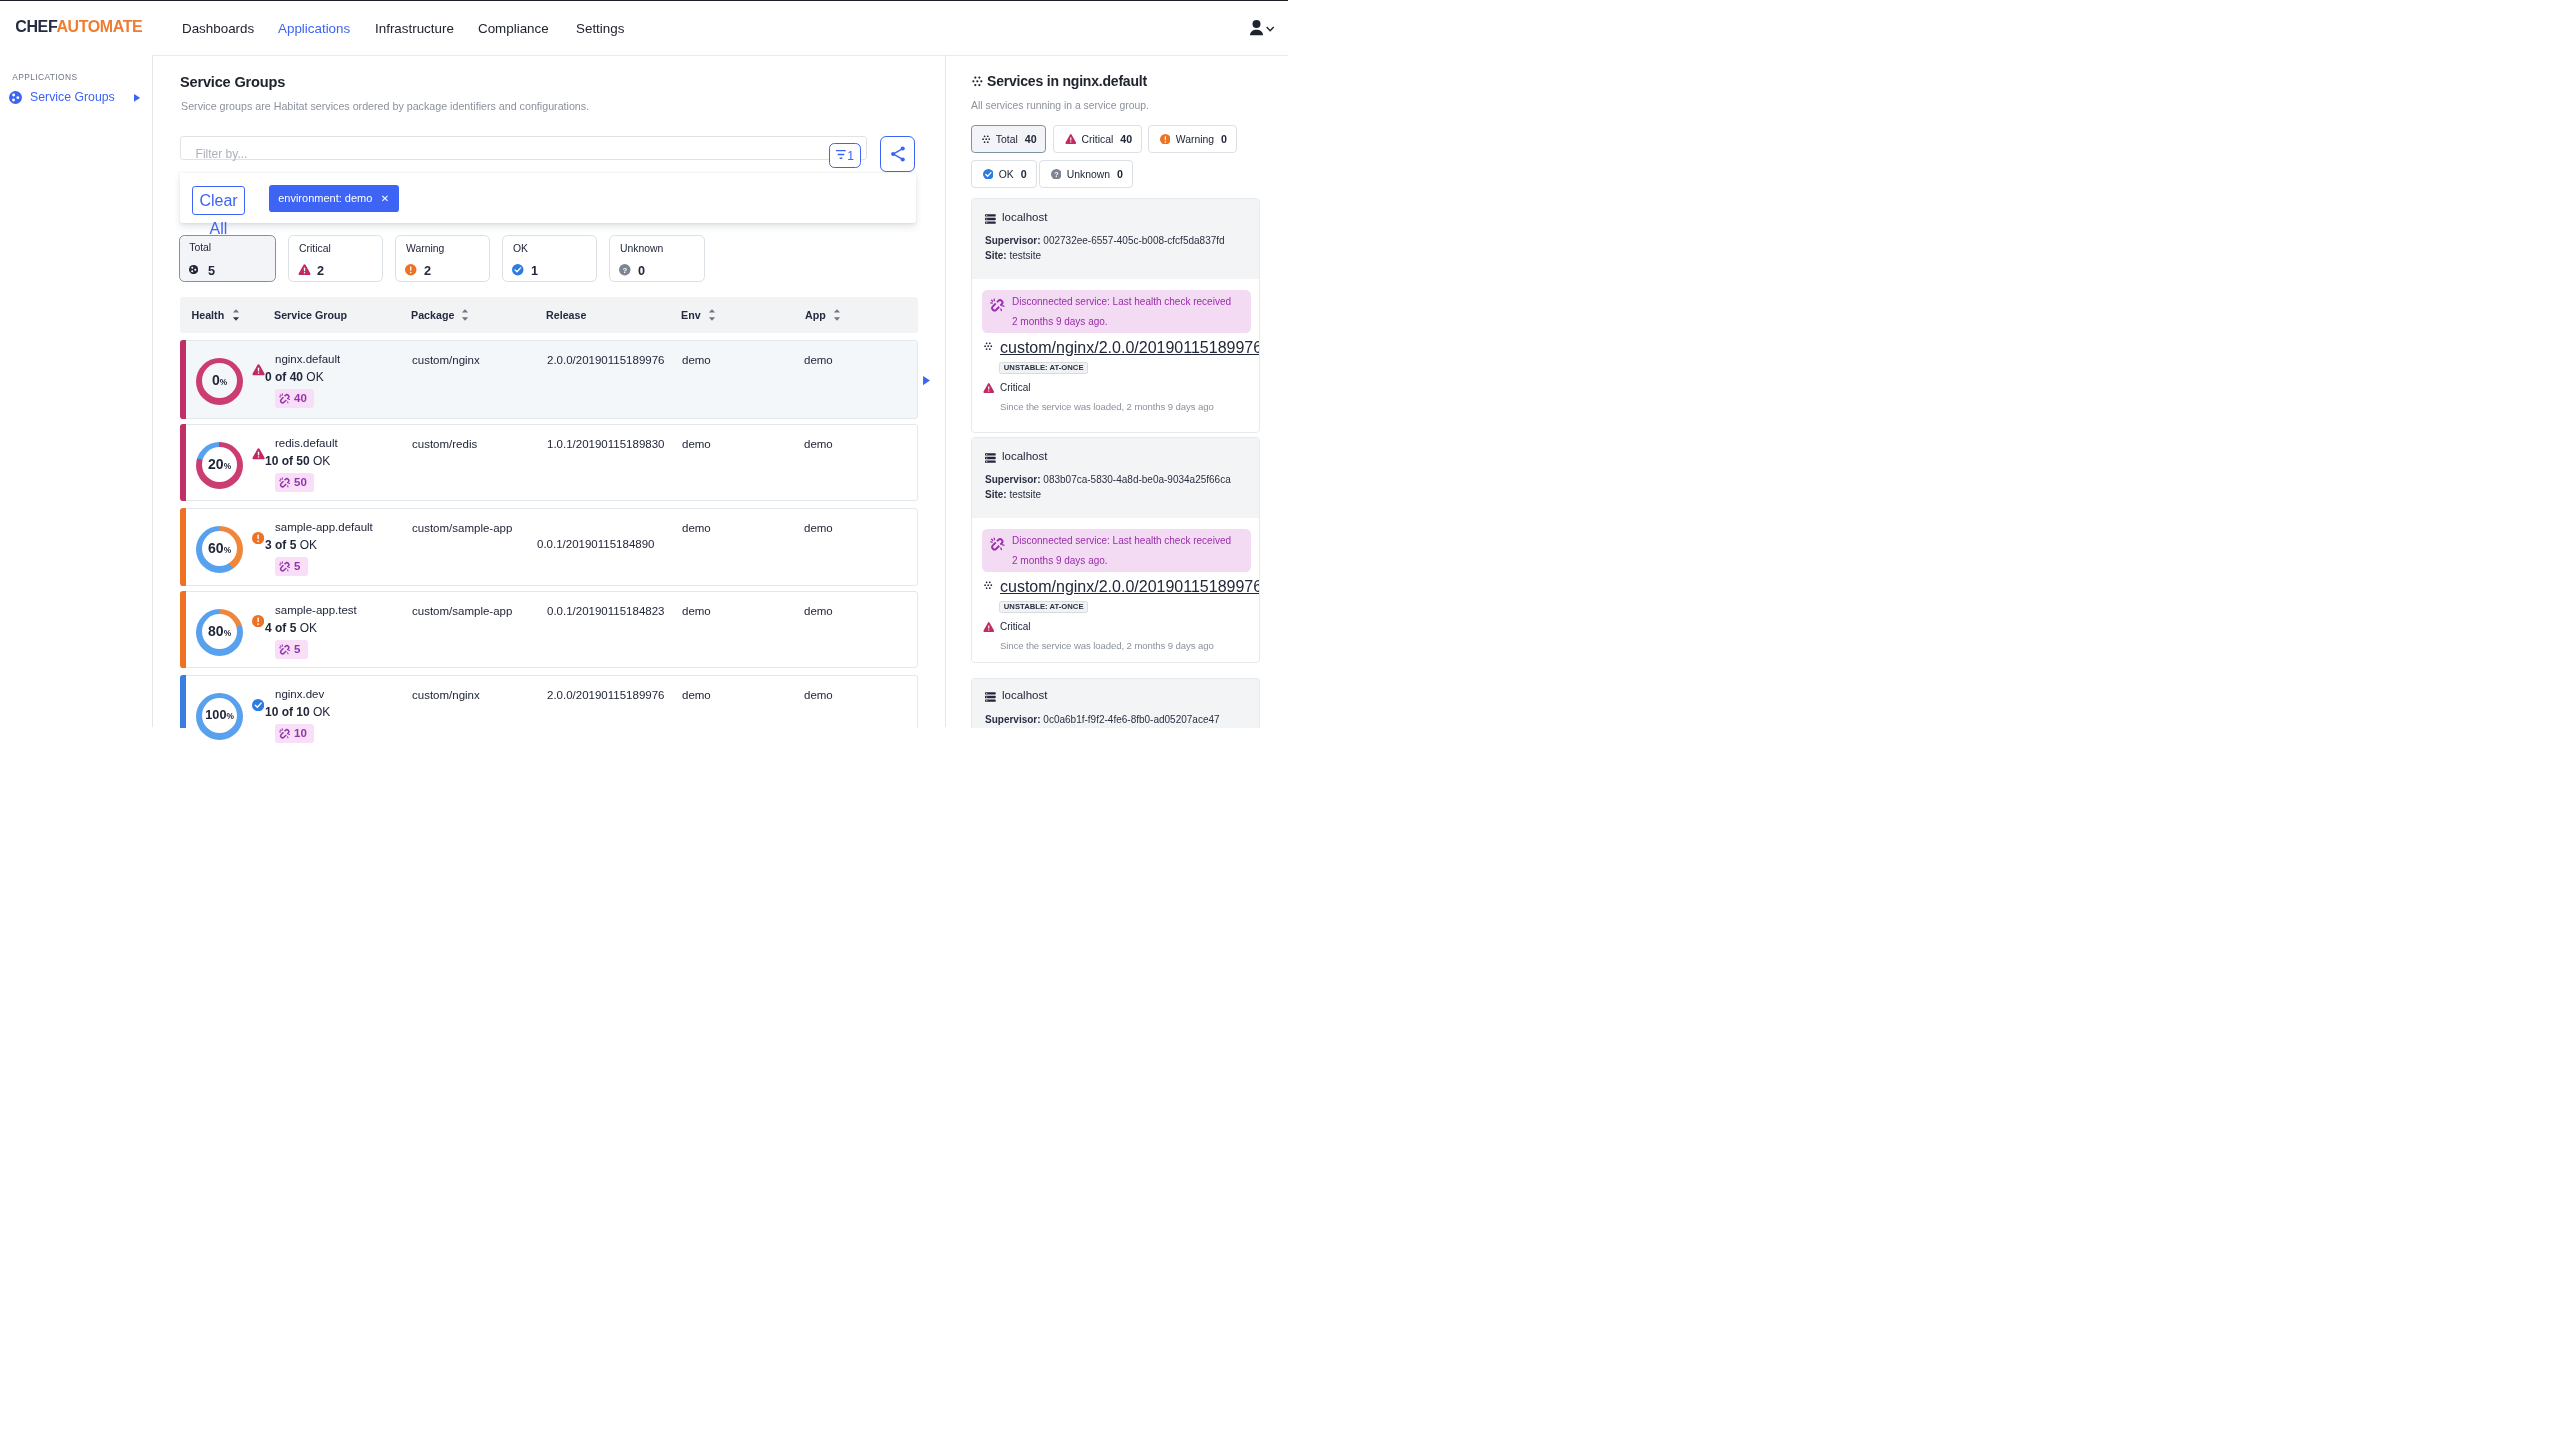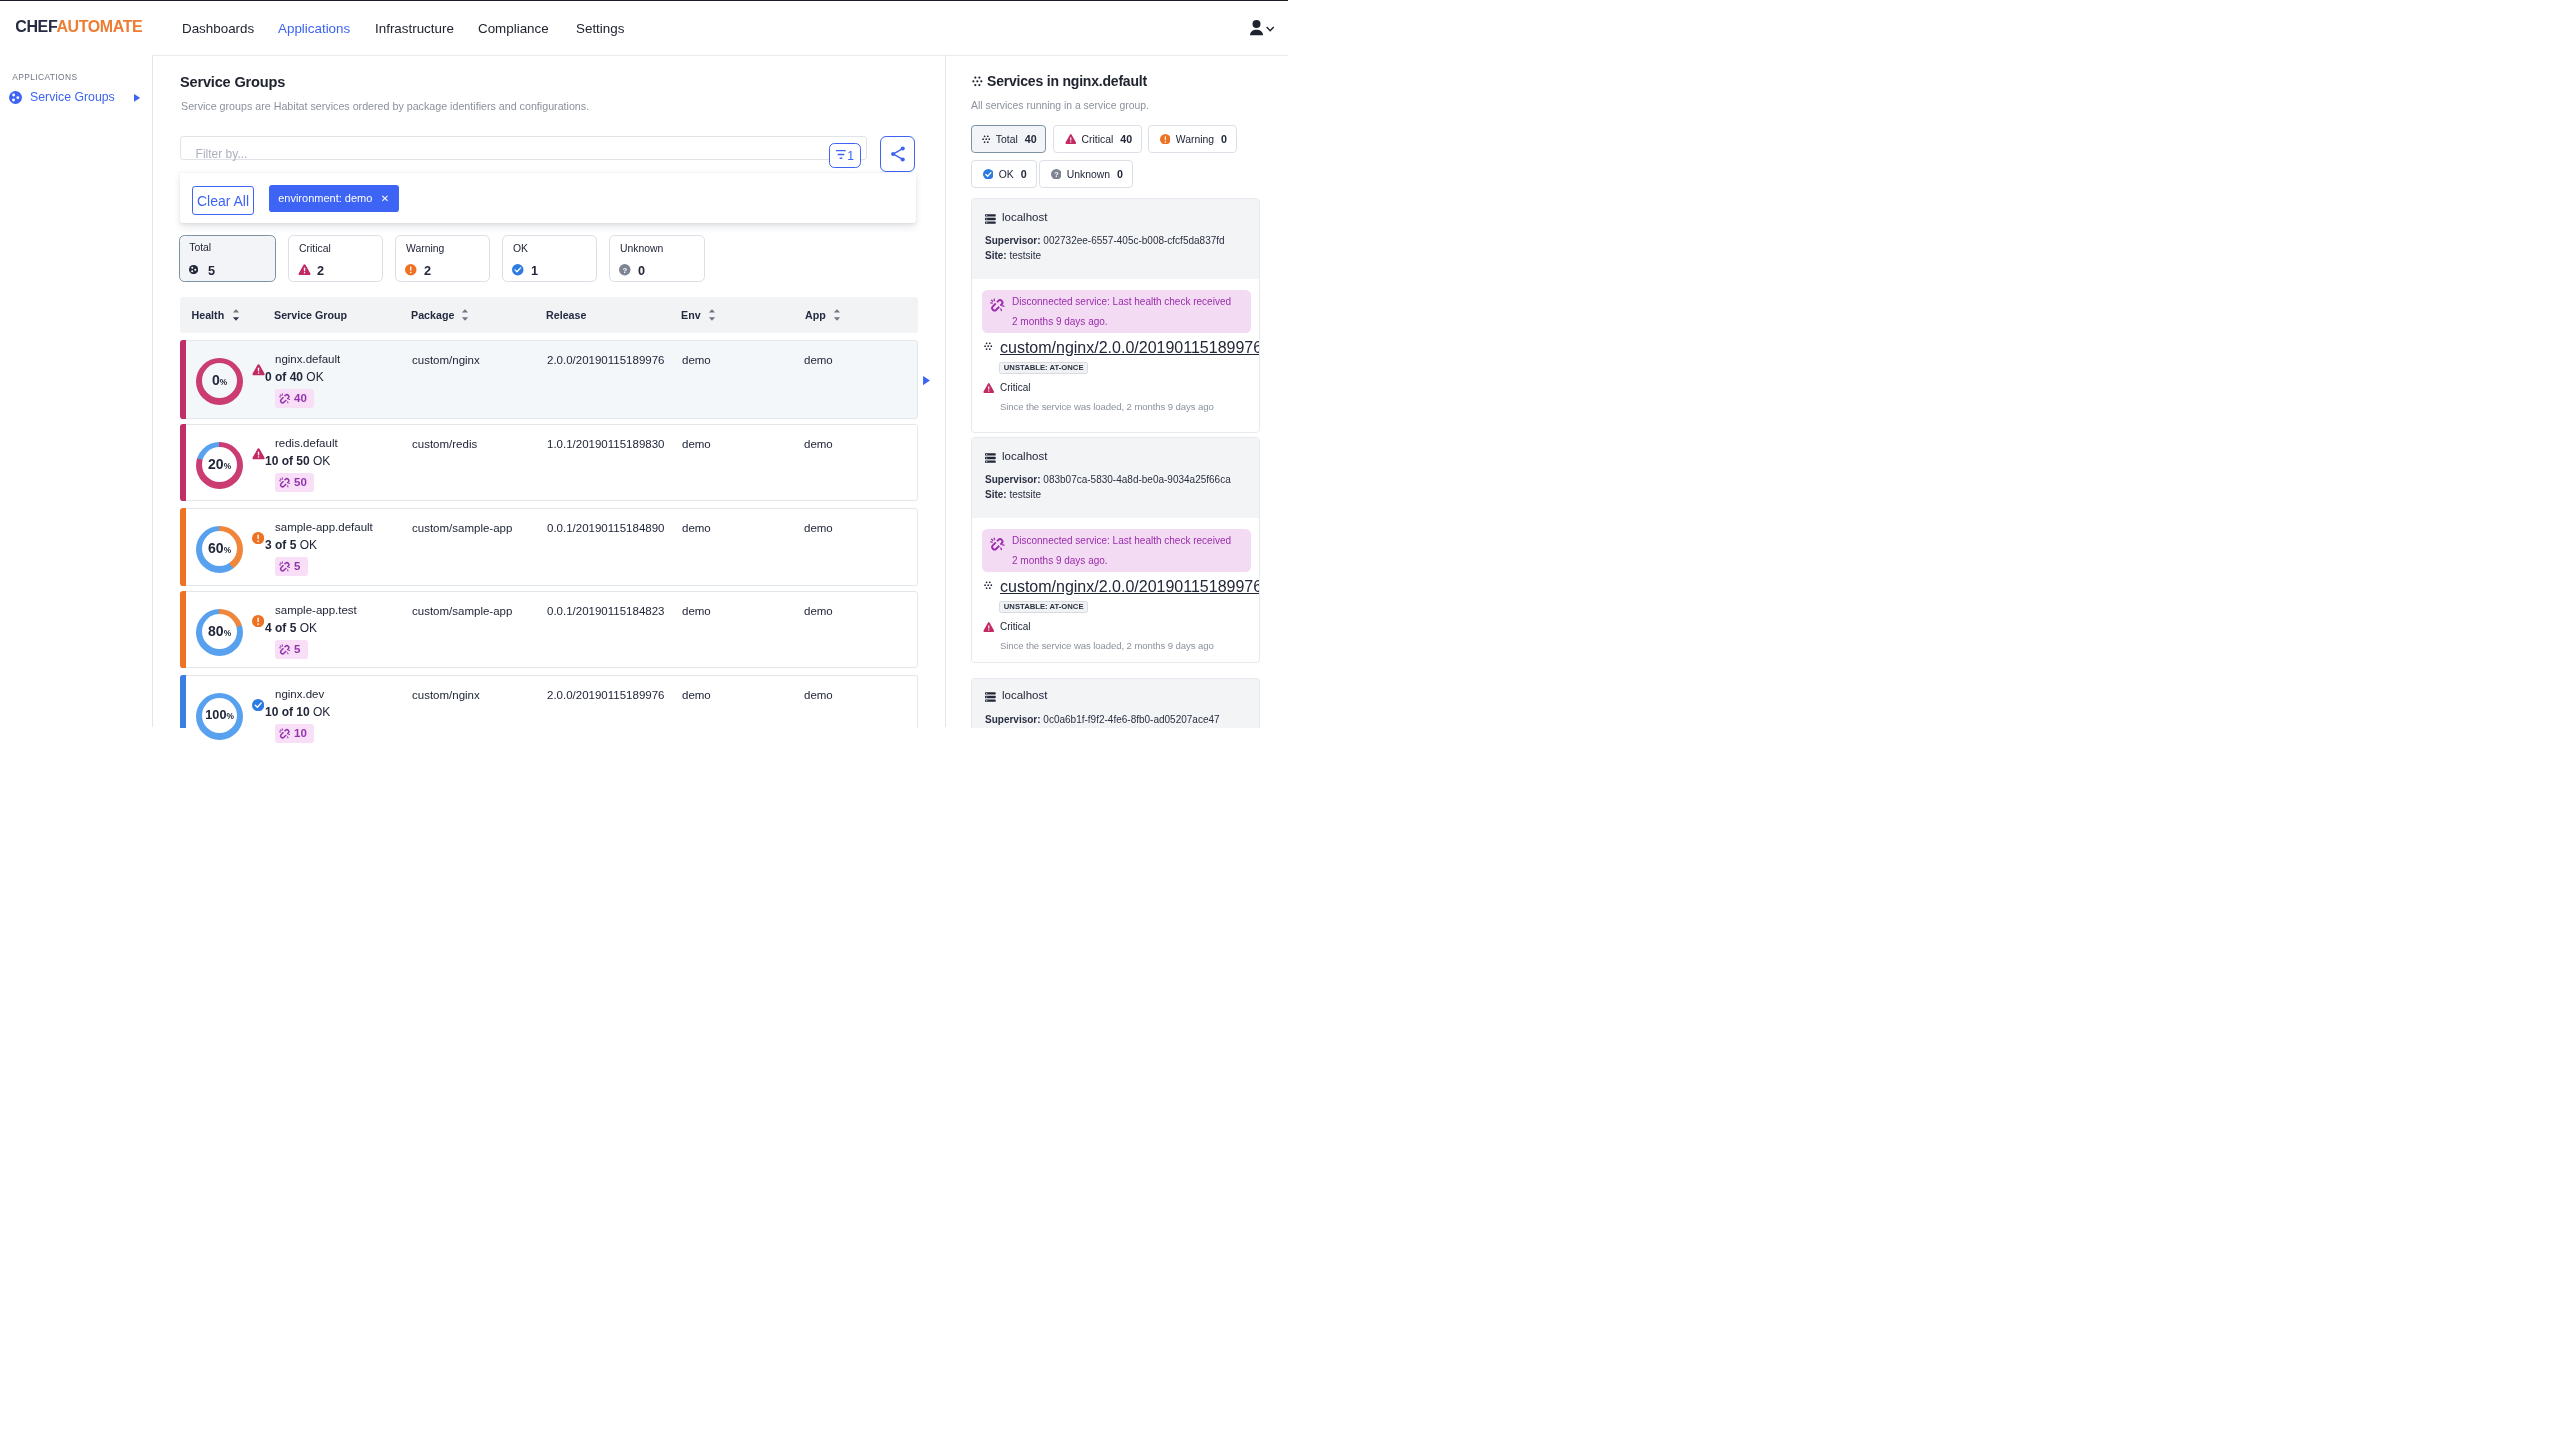--- a/index.html
+++ b/index.html
@@ -36,22 +36,22 @@
   border:0.8px solid #dfe3e8; border-radius:3.1px; background:#fff; }
 #filterbox .ph { position:absolute; left:14.6px; top:10px; font-size:12px; color:#abb1bd; }
 #filterbtn { position:absolute; left:829px; top:143px; width:32px; height:25px;
   border:1.5px solid #3d64f4; border-radius:5.4px; background:#fff; }
 #sharebtn { position:absolute; left:880px; top:136px; width:35px; height:36px;
   border:1.5px solid #3d64f4; border-radius:6.1px; background:#fff; }
 #filterbtn svg, #sharebtn svg { position:absolute; left:50%; top:50%; transform:translate(-50%,-50%); }
 #chippanel { position:absolute; left:180px; top:173px; width:736px; height:50px; background:#fff;
   border-radius:0 0 3.1px 3.1px;
   box-shadow:0 3.8px 7px rgba(40,50,70,0.12), 0 0.8px 2.3px rgba(40,50,70,0.08); }
-#clearall { position:absolute; left:192px; top:186px; width:62px; height:29px; border:0.8px solid #3d64f4;
-  border-radius:3.1px; color:#3d64f4; font-size:14px; text-align:center; line-height:28px; background:#fff; }
+#clearall { position:absolute; left:192px; top:186px; width:53px; height:29px; border:0.8px solid #3d64f4;
+  border-radius:3.1px; color:#3d64f4; font-size:16px; text-align:center; line-height:28px; background:#fff; }
 #chip { position:absolute; left:269px; top:185px; width:130px; height:27px; background:#3d64f4;
   border-radius:3.1px; color:#fff; font-size:11px; line-height:27px; padding-left:9.2px; }
 #chip .x { font-size:10px; margin-left:8.4px; }
 
 
 .scard { position:absolute; top:235px; height:47px; background:#fff; border:0.8px solid #dbe0e6;
   border-radius:5.4px; padding:7px 0 0 10px; }
 .scard .lb { font-size:10.4px; color:#222739; }
 .scard .row2 { position:absolute; left:9.2px; top:26px; }
 .scard .num { position:absolute; top:2.3px; font-size:12.7px; font-weight:bold; color:#222739; }
@@ -332,21 +332,21 @@
         </g>
         <g stroke="#9434ad" stroke-width="1.5" stroke-linecap="round" fill="none">
           <path d="M4.8 1.2 L5.2 3.0"></path>
           <path d="M1.8 2.6 L3.1 3.8"></path>
           <path d="M0.8 5.6 L2.6 5.9"></path>
           <path d="M14.3 9.2 L16.3 9.5"></path>
           <path d="M12.6 12.8 L13.3 14.6"></path>
         </g>
       </svg>5</div>
   <div class="cell" style="left:231px;">custom/sample-app</div>
-  <div class="cell" style="left:366px;">0.0.1/20190115184890</div>
+  <div class="cell" style="left:356px;margin-top:16px;">0.0.1/20190115184890</div>
   <div class="cell" style="left:501px;">demo</div>
   <div class="cell" style="left:623px;">demo</div>
 </div>
 
 <div class="trow" style="top:591px; height:77px;">
   <div class="bar" style="background:#ee7124; height:77px;"></div>
   <div class="ring" style="background:conic-gradient(#f0863c 0 72deg,#57a1ee 72deg 360deg);">
       <div class="hole"><span class="pct">80<span class="pctsm">%</span></span></div>
     </div>
   <svg class="sicon" width="12.3" height="12.3" viewBox="0 0 17 17">

